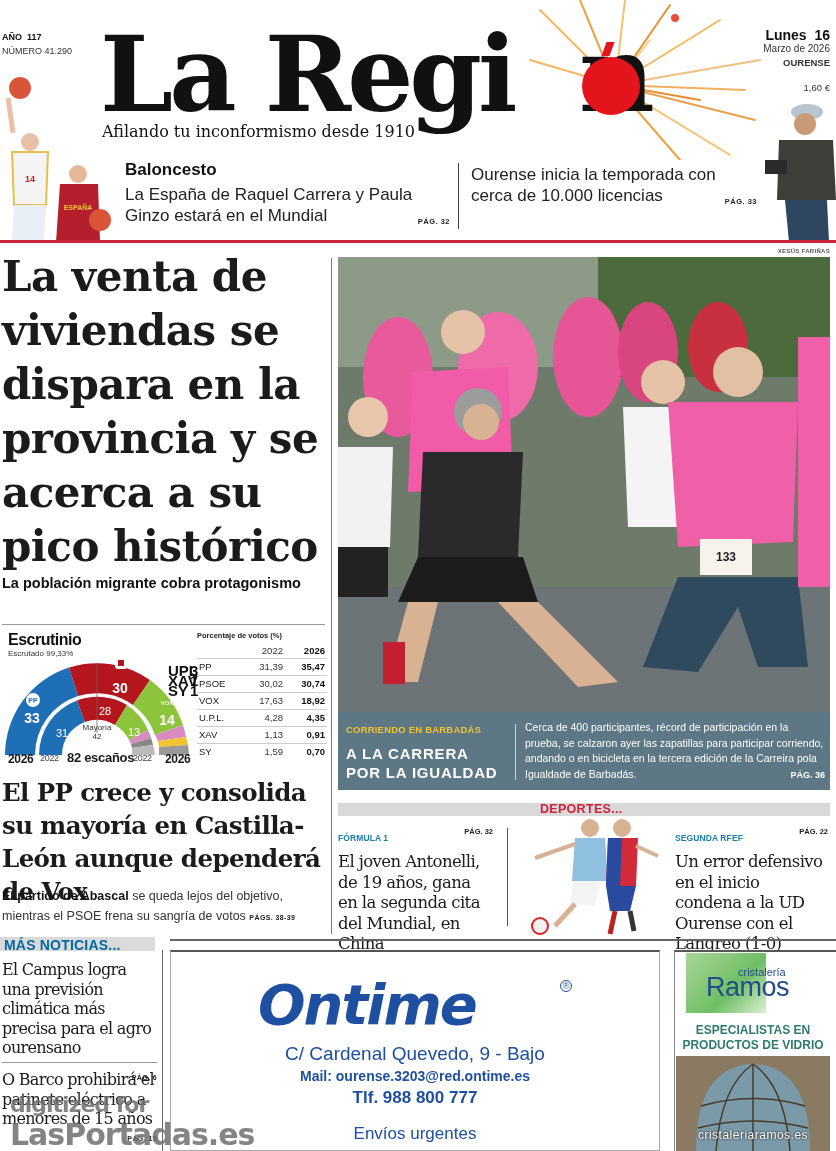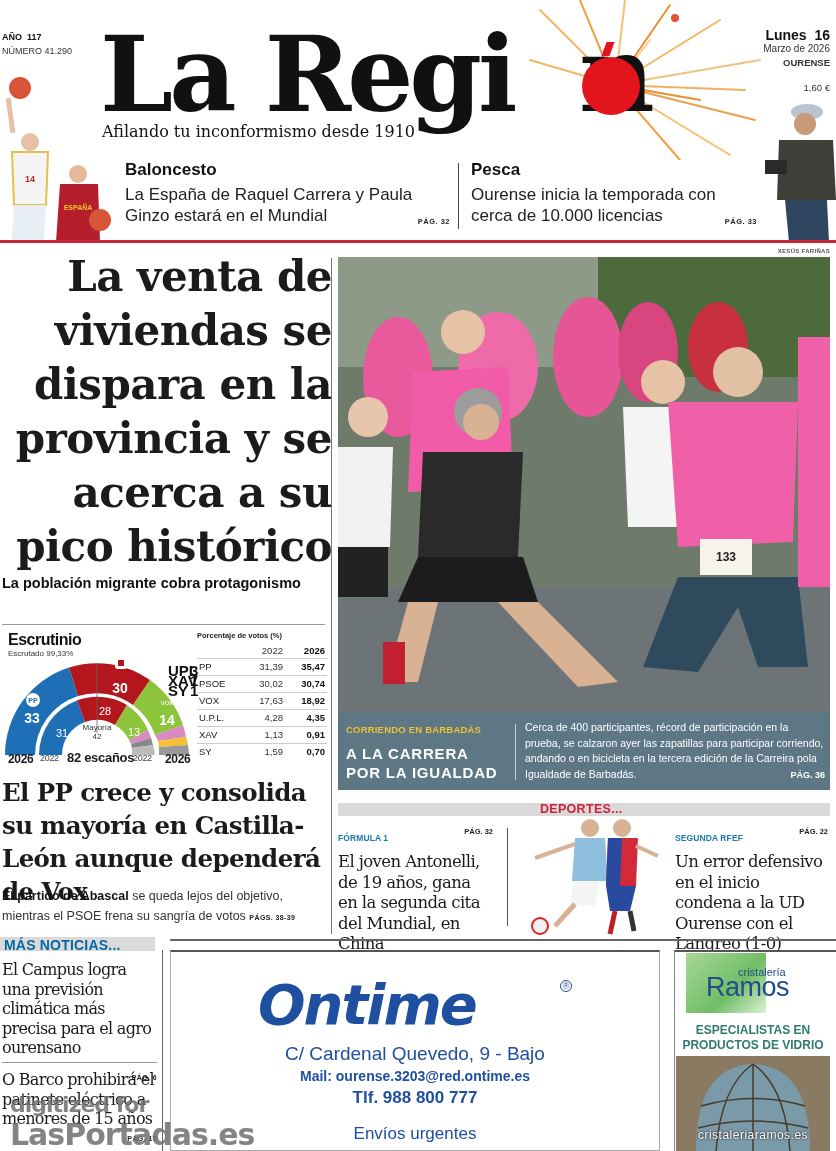--- a/index.html
+++ b/index.html
@@ -30,21 +30,21 @@
   
   .teaser { top: 160px; }
   .teaser .sec { font-size: 17px; font-weight: bold; color: #111; }
   .teaser .body { font-size: 17px; line-height: 21px; color: #222; margin-top: 4px; }
   .teaser .pg { font-size: 7.5px; font-weight: bold; letter-spacing: 0.5px; }
   .teaser-sep { left: 458px; top: 163px; width: 1px; height: 66px; background: #444; }
   .top-rule { left: 0; top: 240px; width: 836px; height: 3px; background: #c8243a; }
   .credit { right: 6px; top: 248px; font-size: 6px; font-weight: bold; letter-spacing: 0.3px; color: #555; }
 
   
-  .lead-head { left: 2px; top: 250px; width: 330px; font-family: "DejaVu Serif", serif; font-weight: bold; font-size: 42px; line-height: 54px; color: #1b1b1b; letter-spacing: -0.5px; text-align: right; }
+  .lead-head { left: 2px; top: 250px; width: 330px; font-family: "DejaVu Serif", serif; font-weight: bold; font-size: 42px; line-height: 54px; color: #1b1b1b; letter-spacing: -0.5px; }
   .lead-sub { left: 2px; top: 574px; width: 325px; font-size: 14.5px; line-height: 19px; color: #222; }
   .lead-sub .bold { font-weight: bold; color: #111; }
   .pg-small { font-size: 7px; font-weight: bold; letter-spacing: 0.4px; color: #222; }
   .hr { height: 1px; background: #999; }
   .vr { width: 1px; background: #777; }
   .chart-title { left: 8px; top: 631px; font-size: 16px; font-weight: bold; color: #111; letter-spacing: -0.5px; }
   .chart-sub { left: 8px; top: 649px; font-size: 8px; color: #333; }
   .small-parties { left: 160px; top: 666px; font-size: 15px; font-weight: bold; line-height: 10px; color: #111; margin-left: 8px; }
   .small-parties span { display: inline-block; width: 22px; }
   .vote-table { left: 197px; top: 631px; width: 130px; font-size: 9.5px; }
@@ -166,21 +166,20 @@
   <rect x="10" y="60" width="22" height="14" fill="#2a2a2a"></rect>
   <path d="M30 100 L72 100 L74 142 L34 142 Z" fill="#2e4660"></path>
 </svg>
 
 <div class="abs teaser" style="left:125px; width:325px;">
   <div class="sec">Baloncesto</div>
   <div class="body"><span>La España de Raquel Carrera y Paula Ginzo estará en el Mundial</span> <span class="pg" style="float:right; margin-top:6px;">PÁG. 32</span></div>
 </div>
 <div class="abs teaser-sep"></div>
 <div class="abs teaser" style="left:471px; width:286px;">
-  <div class="sec">Pesca</div>
   <div class="body"><span>Ourense inicia la temporada con cerca de 10.000 licencias</span> <span class="pg" style="float:right; margin-top:6px;">PÁG. 33</span></div>
 </div>
 
 <div class="abs top-rule"></div>
 <div class="abs credit">XESÚS FARIÑAS</div>
 
 <div class="abs lead-head">La venta de viviendas se dispara en la provincia y se acerca a su pico histórico</div>
 <div class="abs lead-sub">
   <div class="bold">La población migrante cobra protagonismo</div>
 </div>

